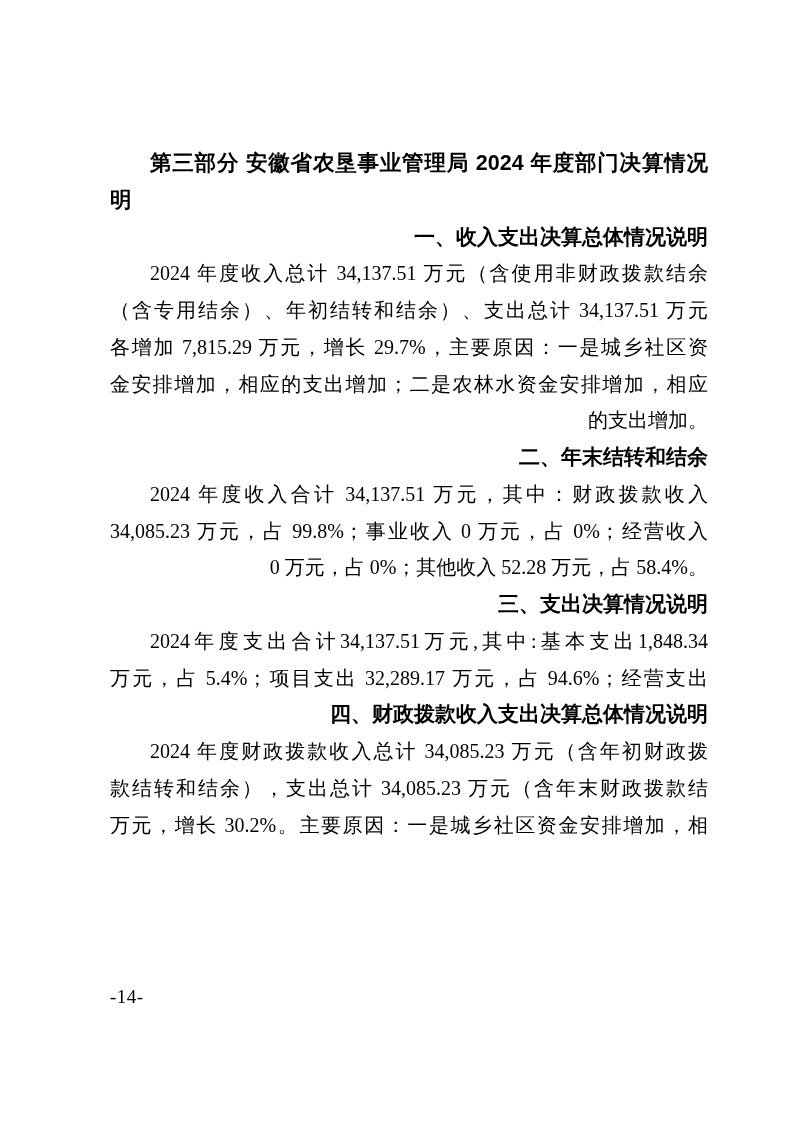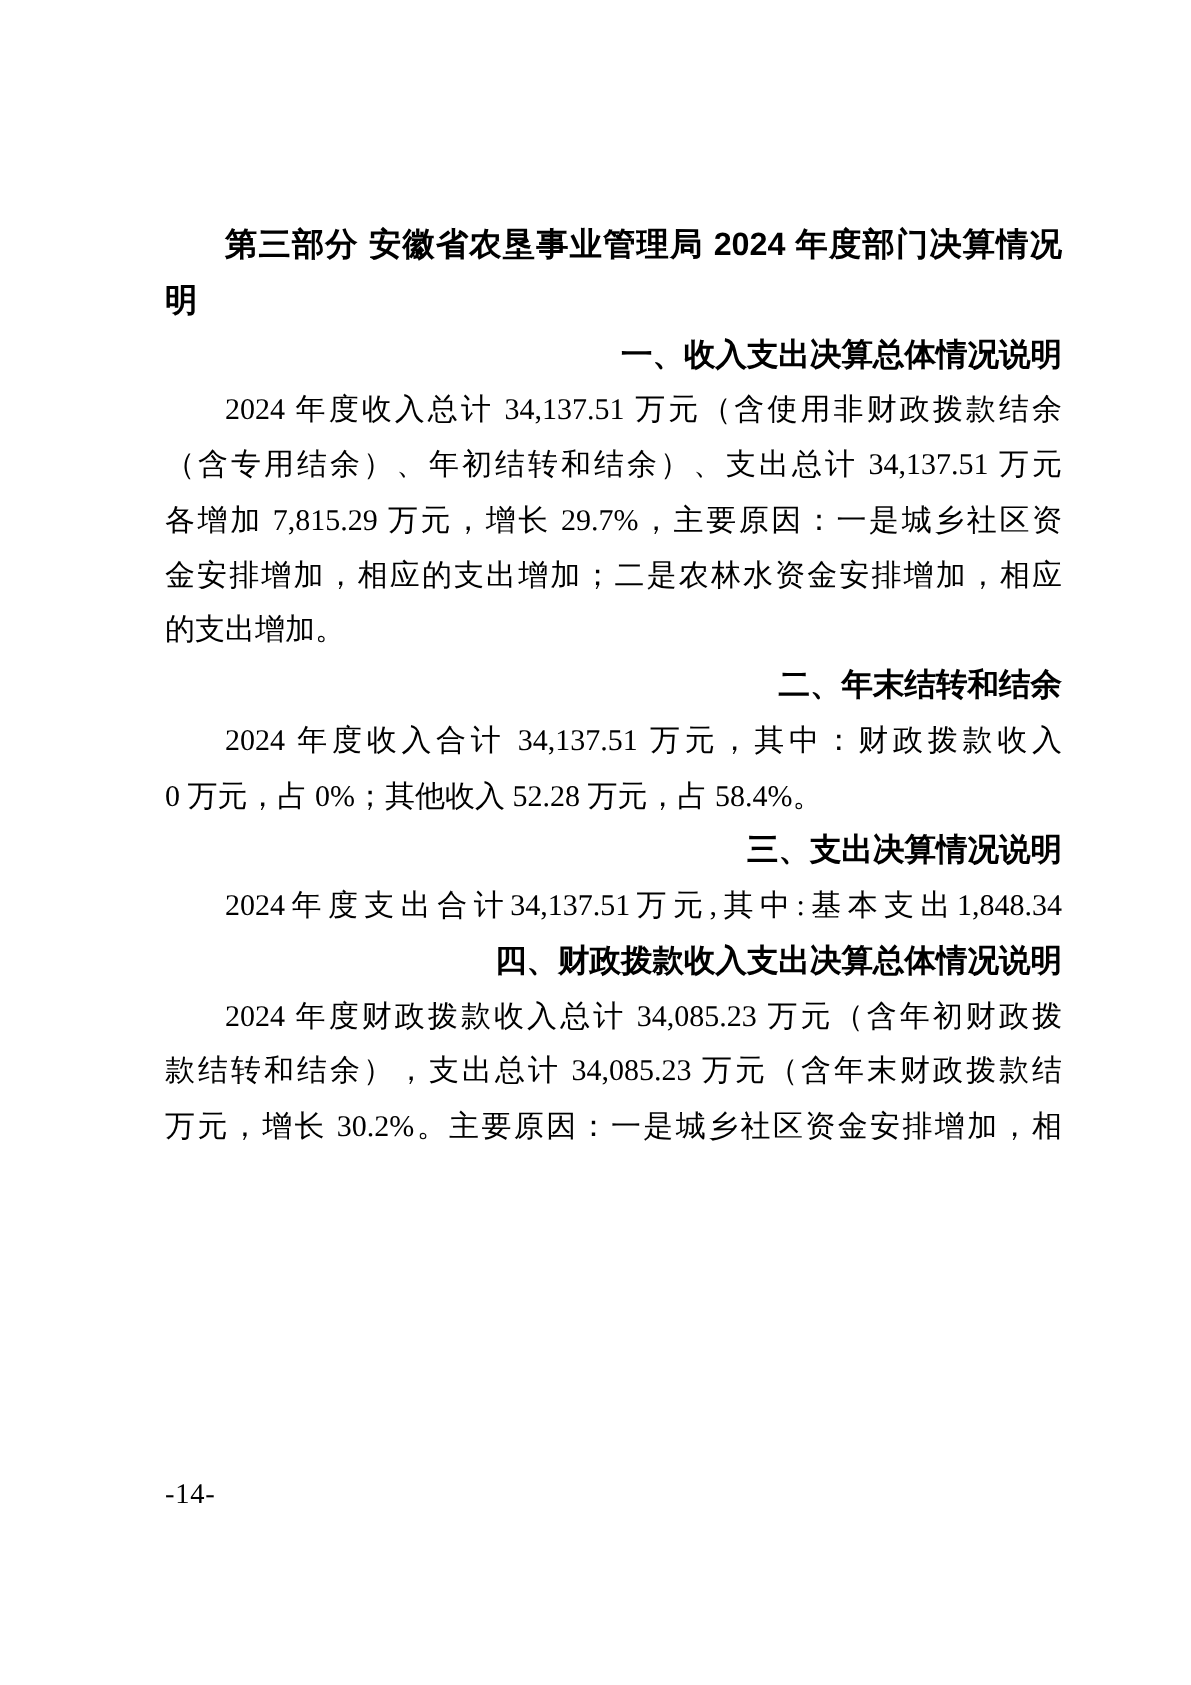--- a/index.html
+++ b/index.html
@@ -36,21 +36,21 @@
     font-family: "Liberation Sans", "DejaVu Sans", sans-serif;
     font-weight: 700;
     font-size: 21.5px;
   }
   .heading-line {
     font-family: "Liberation Sans", "DejaVu Sans", sans-serif;
     font-weight: 700;
     font-size: 21px;
     text-align: right;
   }
-  .body-line { font-size: 20px; }
+  .body-line { font-size: 20px; text-align: right; }
   .page-number {
     position: absolute;
     left: 110px; top: 986px;
     width: 598px;
     padding-right: 26px;
     box-sizing: border-box;
     text-align: left;
     font-size: 19px;
     letter-spacing: 0.5px;
   }
@@ -66,24 +66,26 @@
 
     <div class="line heading-line indent">一、收入支出决算总体情况说明</div>
     <div class="line body-line indent jfull">2024 年度收入总计 34,137.51 万元（含使用非财政拨款结余</div>
     <div class="line body-line jfull">（含专用结余）、年初结转和结余）、支出总计 34,137.51 万元</div>
     <div class="line body-line jfull">各增加 7,815.29 万元，增长 29.7%，主要原因：一是城乡社区资</div>
     <div class="line body-line jfull">金安排增加，相应的支出增加；二是农林水资金安排增加，相应</div>
     <div class="line body-line">的支出增加。</div>
 
     <div class="line heading-line indent">二、年末结转和结余</div>
     <div class="line body-line indent jfull">2024 年度收入合计 34,137.51 万元，其中：财政拨款收入</div>
+    <div class="line body-line jfull">34,085.23 万元，占 99.8%；事业收入 0 万元，占 0%；经营收入</div>
     <div class="line body-line">0 万元，占 0%；其他收入 52.28 万元，占 58.4%。</div>
 
     <div class="line heading-line indent">三、支出决算情况说明</div>
     <div class="line body-line indent jfull">2024年度支出合计34,137.51万元,其中:基本支出1,848.34</div>
+    <div class="line body-line jfull">万元，占 5.4%；项目支出 32,289.17 万元，占 94.6%；经营支出</div>
 
     <div class="line heading-line indent">四、财政拨款收入支出决算总体情况说明</div>
     <div class="line body-line indent jfull">2024 年度财政拨款收入总计 34,085.23 万元（含年初财政拨</div>
     <div class="line body-line jfull">款结转和结余），支出总计 34,085.23 万元（含年末财政拨款结</div>
     <div class="line body-line jfull">万元，增长 30.2%。主要原因：一是城乡社区资金安排增加，相</div>
 
   </div>
 
   <div class="page-number">-14-</div>
 </div>

